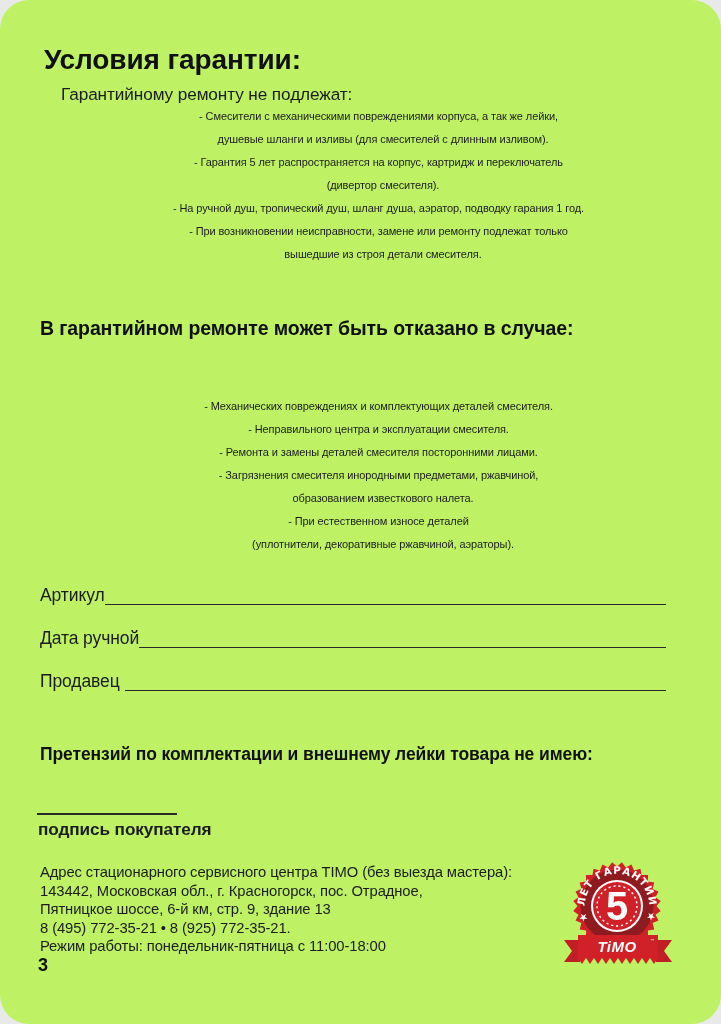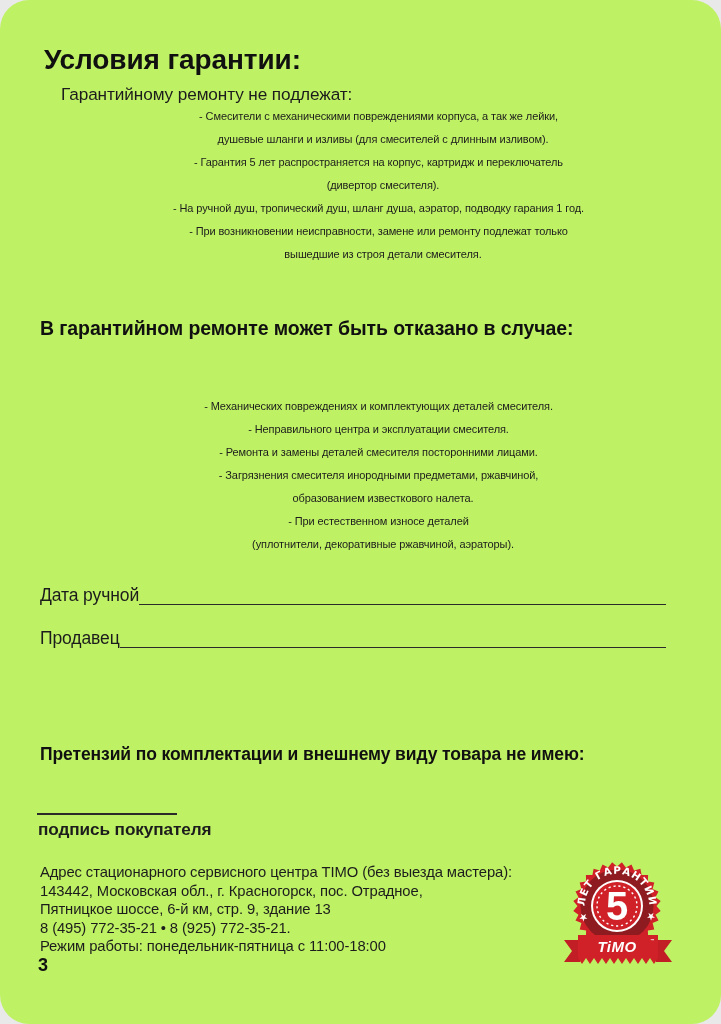--- a/index.html
+++ b/index.html
@@ -72,30 +72,34 @@
     <div class="li">- Неправильного центра и эксплуатации смесителя.</div>
     <div class="li">- Ремонта и замены деталей смесителя посторонними лицами.</div>
     <div class="li">- Загрязнения смесителя инородными предметами, ржавчиной,
 образованием известкового налета.</div>
     <div class="li">- При естественном износе деталей
 (уплотнители, декоративные ржавчиной, аэраторы).</div>
   </div>
 
   <div class="form">
     <div class="form-row">
+      <span class="form-label">Артикул</span>
+      <div class="field-line"></div>
+    </div>
+    <div class="form-row">
       <span class="form-label">Дата ручной</span>
       <div class="field-line"></div>
     </div>
     <div class="form-row">
       <span class="form-label">Продавец</span>
       <div class="field-line"></div>
     </div>
   </div>
 
-  <div class="claim">Претензий по комплектации и внешнему виду товара не имею:</div>
+  <div class="claim">Претензий по комплектации и внешнему лейки товара не имею:</div>
 
   <div class="sig-line"></div>
   <div class="sig-caption">подпись покупателя</div>
 
   <div class="service">Адрес стационарного сервисного центра TIMO (без выезда мастера):
 143442, Московская обл., г. Красногорск, пос. Отрадное,
 Пятницкое шоссе, 6-й км, стр. 9, здание 13
 8 (495) 772-35-21 • 8 (925) 772-35-21.
 Режим работы: понедельник-пятница с 11:00-18:00</div>
 

